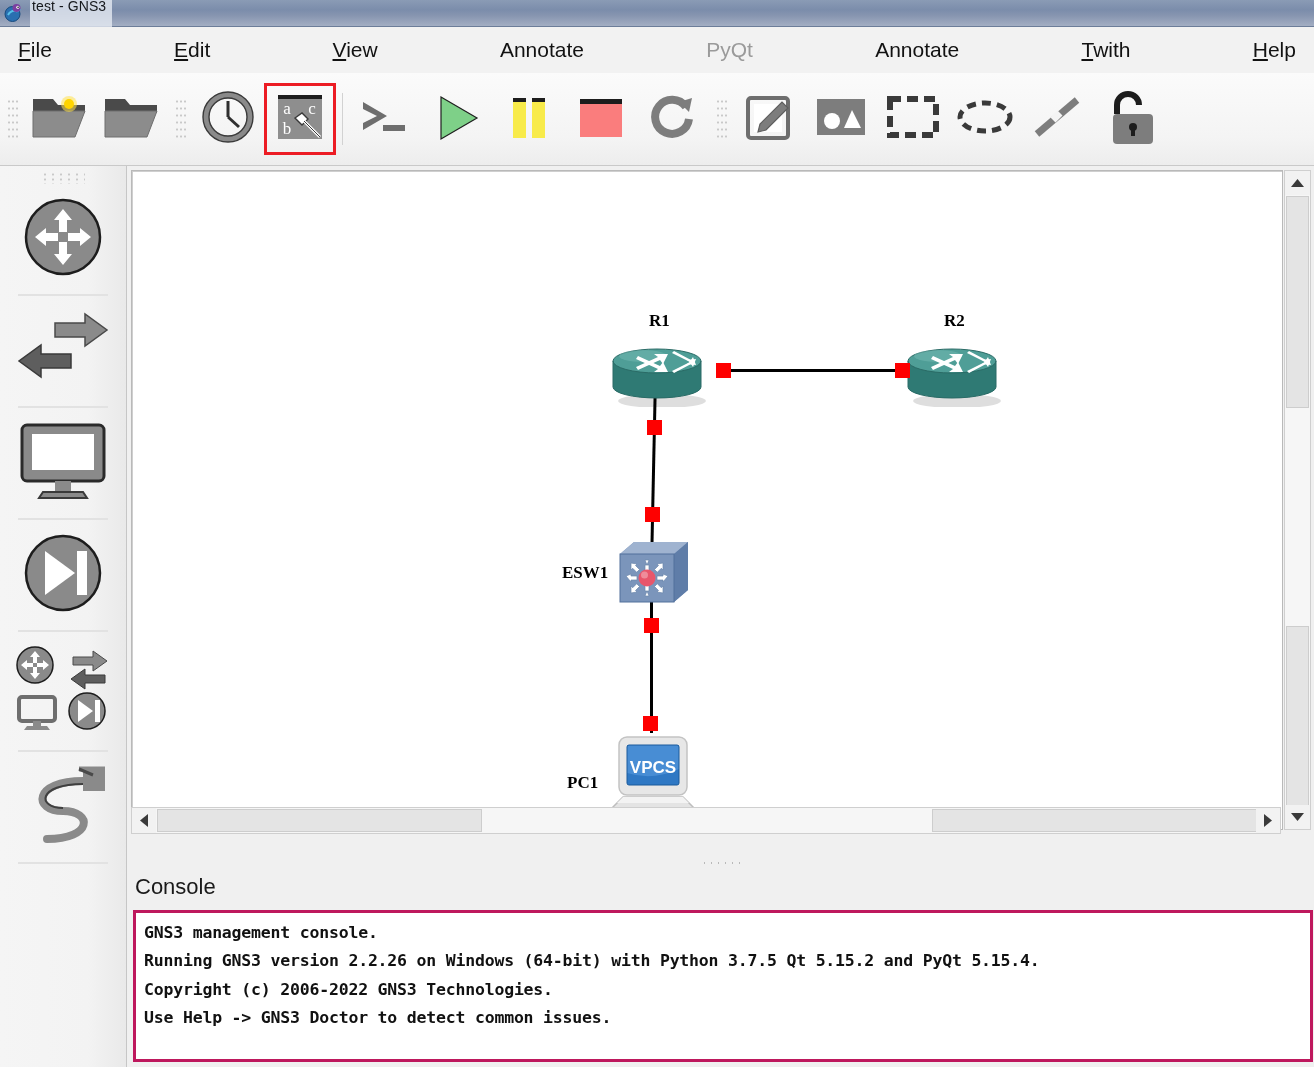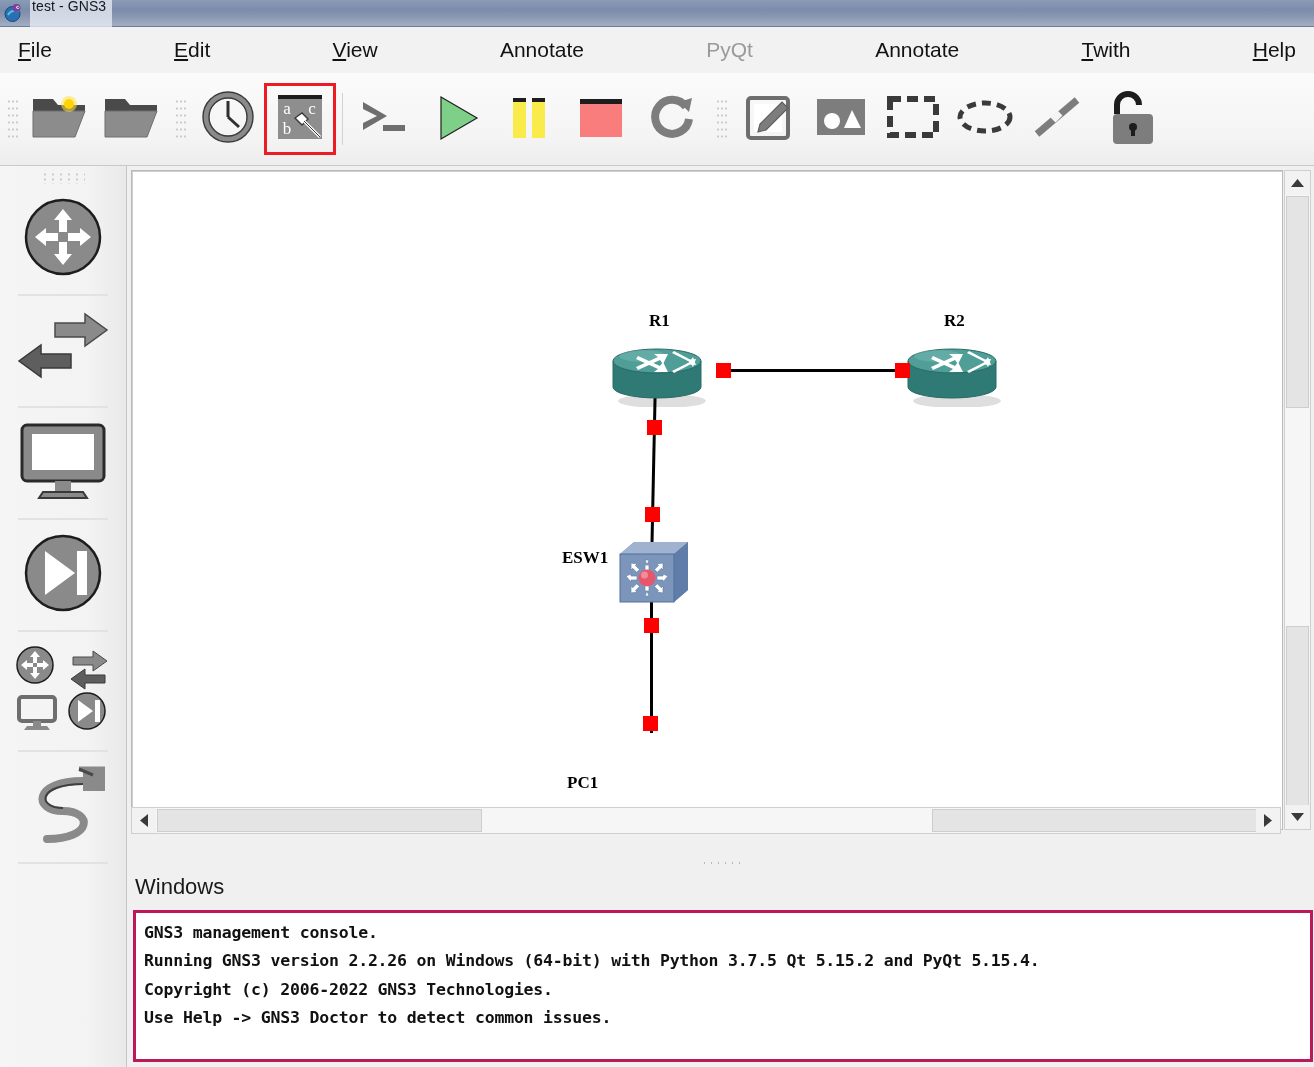--- a/index.html
+++ b/index.html
@@ -477,24 +477,35 @@
             <path d="M54 40 L49 38 v2 h-6 v4 h6 v2 z"></path>
             <path d="M17 27 l6 1 l-1.5 1.5 l4 4 l-2.8 2.8 l-4 -4 L17 34 z"></path>
             <path d="M49 27 l-6 1 l1.5 1.5 l-4 4 l2.8 2.8 l4 -4 L49 34 z"></path>
             <path d="M17 57 l6 -1 l-1.5 -1.5 l4 -4 l-2.8 -2.8 l-4 4 L17 50 z"></path>
             <path d="M49 57 l-6 -1 l1.5 -1.5 l-4 -4 l2.8 -2.8 l4 4 L49 50 z"></path>
           </g>
           <circle cx="33" cy="42" r="8.5" fill="#e8566b"></circle>
           <circle cx="30.5" cy="39" r="3.5" fill="#f09aa6" opacity=".8"></circle>
         </svg>
       </div>
-      <div class="node-label" style="left:430px;top:377px;">ESW1</div>
+      <div class="node-label" style="left:430px;top:392px;">ESW1</div>
       <div class="linkdot" style="left:513px;top:336px;"></div>
       <div class="linkdot" style="left:512px;top:447px;"></div>
 
+      <div class="node" style="left:467px;top:562px;">
+        <svg width="108" height="90" viewBox="0 0 108 90">
+          <rect x="20" y="4" width="68" height="58" rx="8" fill="#e7e7e7" stroke="#c3c3c3" stroke-width="1.5"></rect>
+          <rect x="28" y="12" width="52" height="40" rx="2" fill="#2f78c4"></rect>
+          <path d="M28 12 h52 v24 q-26 12 -52 4 z" fill="#4f92d8" opacity=".8"></path>
+          <rect x="28" y="12" width="52" height="40" rx="2" fill="none" stroke="#1b5b9c" stroke-width="1"></rect>
+          <text x="54" y="40" font-family="Liberation Sans, sans-serif" font-weight="bold" font-size="17" fill="#ffffff" text-anchor="middle">VPCS</text>
+          <path d="M24 64 h60 l18 18 H6 z" fill="#e4e4e4" stroke="#bdbdbd" stroke-width="1.5"></path>
+          <path d="M24 64 h60 l6 6 H18 z" fill="#f3f3f3"></path>
+        </svg>
+      </div>
       <div class="node-label" style="left:435px;top:602px;">PC1</div>
       <div class="linkdot" style="left:511px;top:545px;"></div>
 
     </div>
 
     <div class="vscroll">
       <div class="arrow up">
         <svg width="15" height="10" viewBox="0 0 15 10">
             <path d="M7.5 1 L14 9 L1 9 Z" fill="#3a3a3a"></path>
           </svg>
@@ -522,21 +533,21 @@
           </svg>
       </div>
     </div>
   </div>
 
   <div class="splitter">
     <div class="dots"></div>
   </div>
 
   <div class="console-panel">
-    <div class="console-title">Windows</div>
+    <div class="console-title">Console</div>
     <div class="console-box">
       <pre class="console-text">GNS3 management console.
 Running GNS3 version 2.2.26 on Windows (64-bit) with Python 3.7.5 Qt 5.15.2 and PyQt 5.15.4.
 Copyright (c) 2006-2022 GNS3 Technologies.
 Use Help -&gt; GNS3 Doctor to detect common issues.</pre>
     </div>
   </div>
 
 </div>
 

